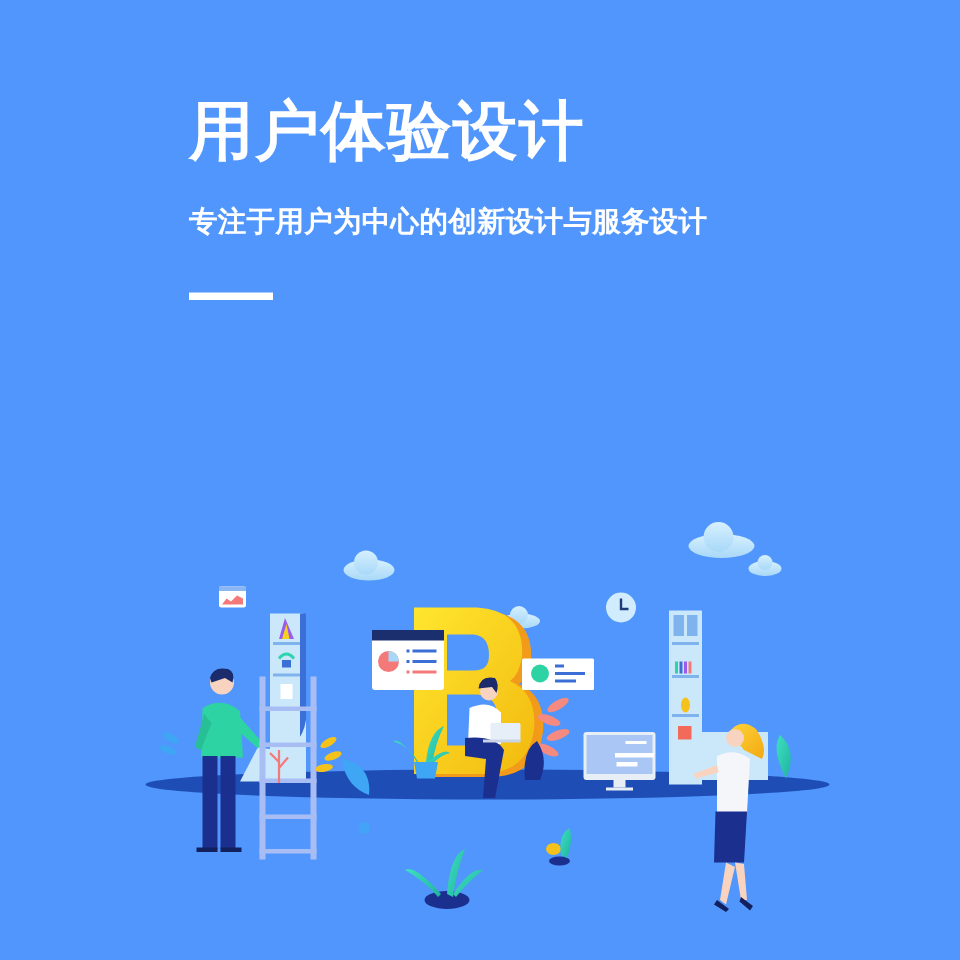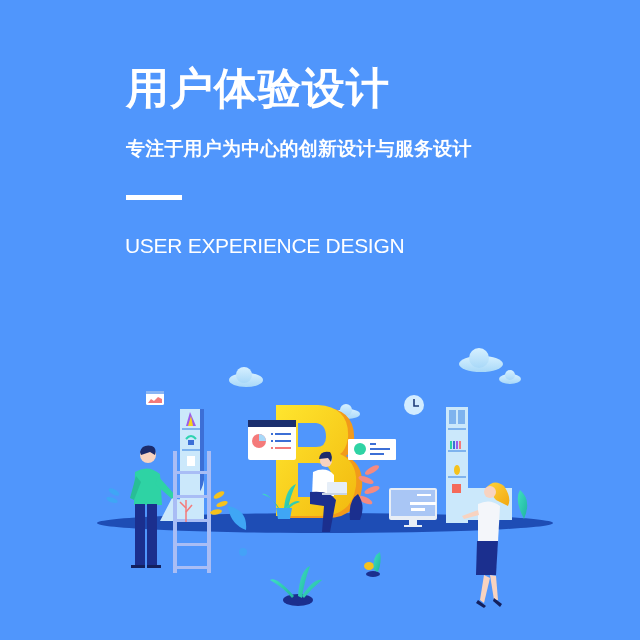--- a/index.html
+++ b/index.html
@@ -11,21 +11,20 @@
   .english { position:absolute; left:125px; top:232px; color:#fff; font-size:21px; line-height:28px; white-space:nowrap; font-family:"Liberation Sans", sans-serif; letter-spacing:-0.3px; }
   .illustration { position:absolute; left:0; top:330px; width:640px; height:310px; }
 </style>
 </head>
 <body>
 
 <div class="canvas">
   <div class="title">用户体验设计</div>
   <div class="subtitle">专注于用户为中心的创新设计与服务设计</div>
   <div class="divider"></div>
-  <div class="english">USER EXPERIENCE DESIGN</div>
 
   <svg class="illustration" width="640" height="310" viewBox="0 330 640 310" xmlns="http://www.w3.org/2000/svg">
     <defs>
       <linearGradient id="gB" x1="0" y1="0" x2="1" y2="1">
         <stop offset="0" stop-color="#FFE62E"></stop>
         <stop offset="1" stop-color="#F2B90F"></stop>
       </linearGradient>
       <linearGradient id="gCloud" x1="0" y1="0" x2="0" y2="1">
         <stop offset="0" stop-color="#D6F0FF"></stop>
         <stop offset="1" stop-color="#A8D8F8"></stop>

